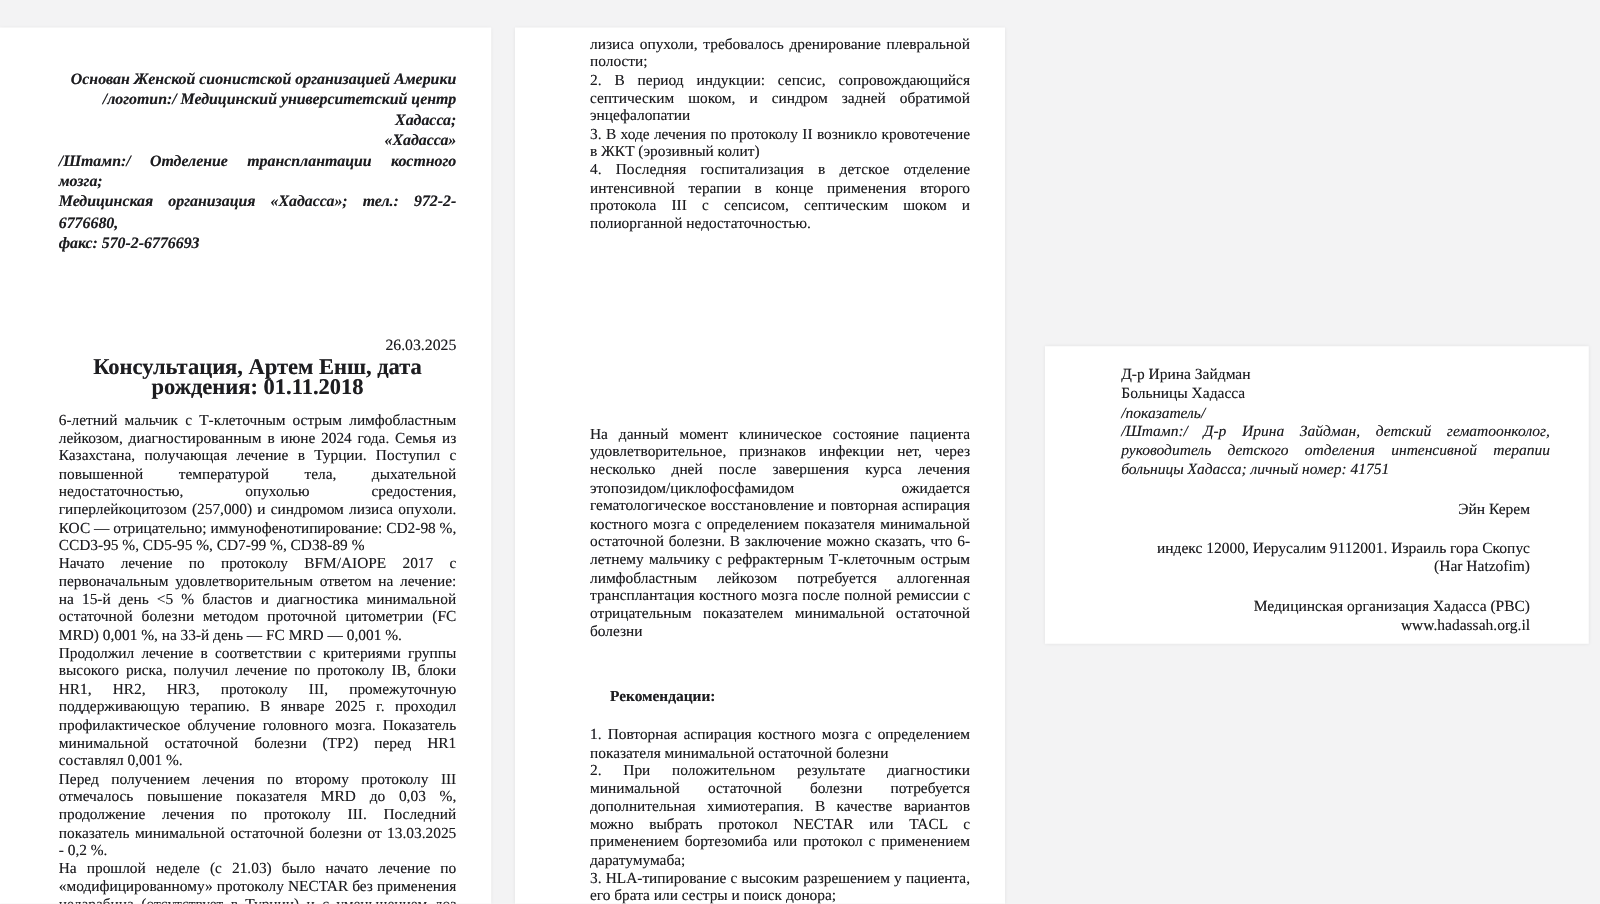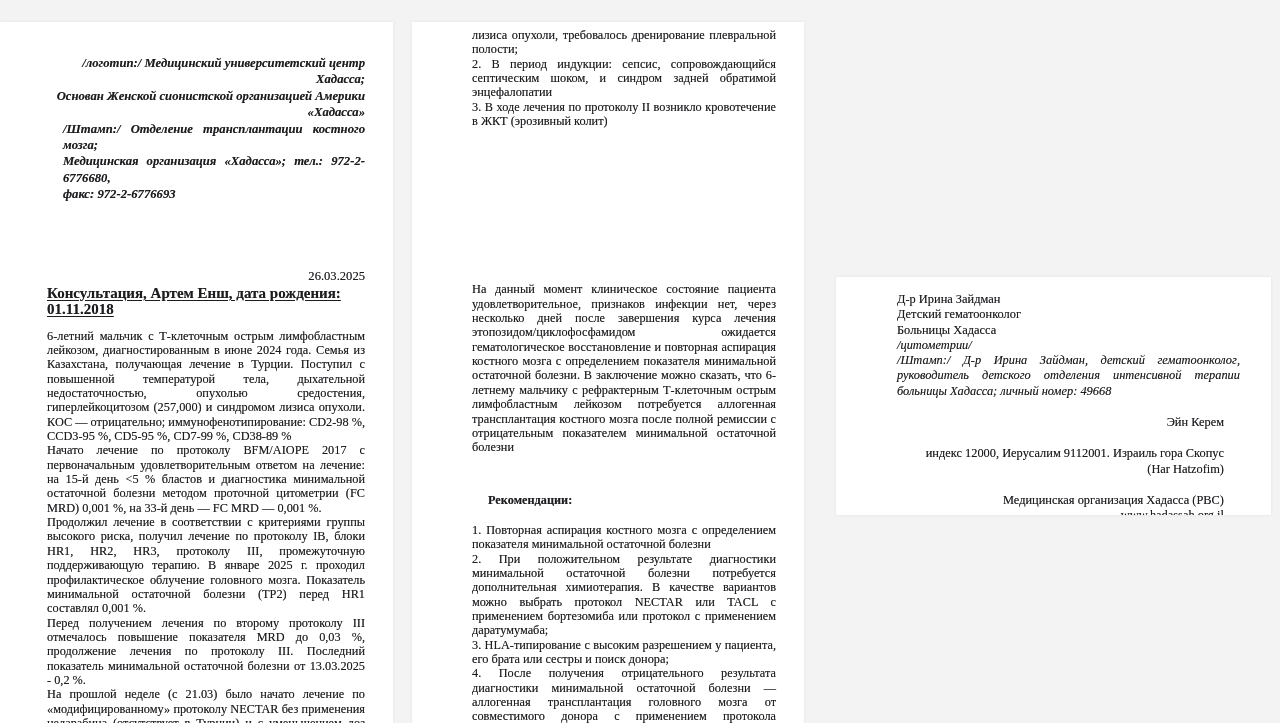--- a/index.html
+++ b/index.html
@@ -30,30 +30,30 @@
     line-height: 14.35px;
     text-shadow: 0 0 0.5px rgba(35,35,40,0.55);
   }
   .letterhead {
     font-style: italic;
     font-size: 12.7px;
     line-height: 16.4px;
     font-weight: bold;
   }
   .lh-right { text-align: right; }
-  .lh-left  { text-align: left; margin-left: 16px; }
+  .lh-left  { text-align: left; }
   .lh-just  { text-align: justify; text-align-last: justify; }
 
   .spacer-a { height: 66px; }
   .date-line { text-align: right; font-size: 12.6px; line-height: 15px; }
   .doc-title {
+    text-align: center;
     font-weight: bold;
-    font-size: 15px;
+    font-size: 18px;
     line-height: 16px;
-    text-decoration: underline;
     text-underline-offset: 2px;
     margin: 1px 0 12px 0;
   }
   p.body-par { margin: 0; text-align: justify; }
   .p2-gap1 { height: 154px; }
   .p2-gap2 { height: 22px; }
   .rec-heading { font-weight: bold; margin: 16px; text-align: left; }
 
   .p3-text { font-size: 12.4px; line-height: 15.3px; }
   .sig-line { margin: 0; text-align: left; }
@@ -62,61 +62,61 @@
   .addr { text-align: right; margin: 16px; }
 </style>
 </head>
 <body>
 
 <div class="canvas">
 
   <div class="page" id="page1">
     <div class="p1-inner doc-text">
       <div class="letterhead">
+        <div class="lh-right">Основан Женской сионистской организацией Америки</div>
         <div class="lh-right">/логотип:/ Медицинский университетский центр Хадасса;</div>
-        <div class="lh-right">Основан Женской сионистской организацией Америки</div>
         <div class="lh-right">«Хадасса»</div>
         <div class="lh-left lh-just">/Штамп:/ Отделение трансплантации костного мозга;</div>
         <div class="lh-left lh-just">Медицинская организация «Хадасса»; тел.: 972-2-6776680,</div>
-        <div class="lh-left">факс: 972-2-6776693</div>
+        <div class="lh-left">факс: 570-2-6776693</div>
       </div>
       <div class="spacer-a"></div>
       <div class="date-line">26.03.2025</div>
       <div class="doc-title">Консультация, Артем Енш, дата рождения: 01.11.2018</div>
       <p class="body-par">6-летний мальчик с Т-клеточным острым лимфобластным лейкозом, диагностированным в июне 2024 года. Семья из Казахстана, получающая лечение в Турции. Поступил с повышенной температурой тела, дыхательной недостаточностью, опухолью средостения, гиперлейкоцитозом (257,000) и синдромом лизиса опухоли. КОС — отрицательно; иммунофенотипирование: CD2-98 %, CCD3-95 %, CD5-95 %, CD7-99 %, CD38-89 %</p>
       <p class="body-par">Начато лечение по протоколу BFM/AIOPE 2017 с первоначальным удовлетворительным ответом на лечение: на 15-й день &lt;5 % бластов и диагностика минимальной остаточной болезни методом проточной цитометрии (FC MRD) 0,001 %, на 33-й день — FC MRD — 0,001 %.</p>
       <p class="body-par">Продолжил лечение в соответствии с критериями группы высокого риска, получил лечение по протоколу IB, блоки HR1, HR2, HR3, протоколу III, промежуточную поддерживающую терапию. В январе 2025 г. проходил профилактическое облучение головного мозга. Показатель минимальной остаточной болезни (ТР2) перед HR1 составлял 0,001 %.</p>
       <p class="body-par">Перед получением лечения по второму протоколу III отмечалось повышение показателя MRD до 0,03 %, продолжение лечения по протоколу III. Последний показатель минимальной остаточной болезни от 13.03.2025 - 0,2 %.</p>
       <p class="body-par">На прошлой неделе (с 21.03) было начато лечение по «модифицированному» протоколу NECTAR без применения неларабина (отсутствует в Турции) и с уменьшением доз этопозида и циклофосфамида с добавлением венетоклакса.</p>
 
     </div>
   </div>
 
   <div class="page" id="page2">
     <div class="p2-inner doc-text">
       <p class="body-par">лизиса опухоли, требовалось дренирование плевральной полости;</p>
       <p class="body-par">2. В период индукции: сепсис, сопровождающийся септическим шоком, и синдром задней обратимой энцефалопатии</p>
       <p class="body-par">3. В ходе лечения по протоколу II возникло кровотечение в ЖКТ (эрозивный колит)</p>
+      <p class="body-par">4. Последняя госпитализация в детское отделение интенсивной терапии в конце применения второго протокола III с сепсисом, септическим шоком и полиорганной недостаточностью.</p>
       <div class="p2-gap1"></div>
       <p class="body-par">На данный момент клиническое состояние пациента удовлетворительное, признаков инфекции нет, через несколько дней после завершения курса лечения этопозидом/циклофосфамидом ожидается гематологическое восстановление и повторная аспирация костного мозга с определением показателя минимальной остаточной болезни. В заключение можно сказать, что 6-летнему мальчику с рефрактерным Т-клеточным острым лимфобластным лейкозом потребуется аллогенная трансплантация костного мозга после полной ремиссии с отрицательным показателем минимальной остаточной болезни</p>
       <div class="p2-gap2"></div>
       <p class="rec-heading">Рекомендации:</p>
       <p class="body-par">1. Повторная аспирация костного мозга с определением показателя минимальной остаточной болезни</p>
       <p class="body-par">2. При положительном результате диагностики минимальной остаточной болезни потребуется дополнительная химиотерапия. В качестве вариантов можно выбрать протокол NECTAR или TACL с применением бортезомиба или протокол с применением даратумумаба;</p>
       <p class="body-par">3. HLA-типирование с высоким разрешением у пациента, его брата или сестры и поиск донора;</p>
       <p class="body-par">4. После получения отрицательного результата диагностики минимальной остаточной болезни — аллогенная трансплантация головного мозга от совместимого донора с применением протокола кондиционирования: TBI 1200 CGY/VP-16.</p>
     </div>
   </div>
 
   <div class="page" id="page3">
     <div class="p3-inner doc-text p3-text">
       <p class="sig-line">Д-р Ирина Зайдман</p>
-      <p class="sig-line">Детский гематоонколог</p>
       <p class="sig-line">Больницы Хадасса</p>
-      <p class="sig-line italic">/цитометрии/</p>
-      <p class="stamp-par">/Штамп:/ Д-р Ирина Зайдман, детский гематоонколог, руководитель детского отделения интенсивной терапии больницы Хадасса; личный номер: 49668</p>
+      <p class="sig-line italic">/показатель/</p>
+      <p class="stamp-par">/Штамп:/ Д-р Ирина Зайдман, детский гематоонколог, руководитель детского отделения интенсивной терапии больницы Хадасса; личный номер: 41751</p>
       <p class="addr">Эйн Керем</p>
       <p class="addr">индекс 12000, Иерусалим 9112001. Израиль гора Скопус (Har Hatzofim)</p>
       <p class="addr">Медицинская организация Хадасса (РВС) www.hadassah.org.il</p>
     </div>
   </div>
 
 </div>
 
 </body></html>

